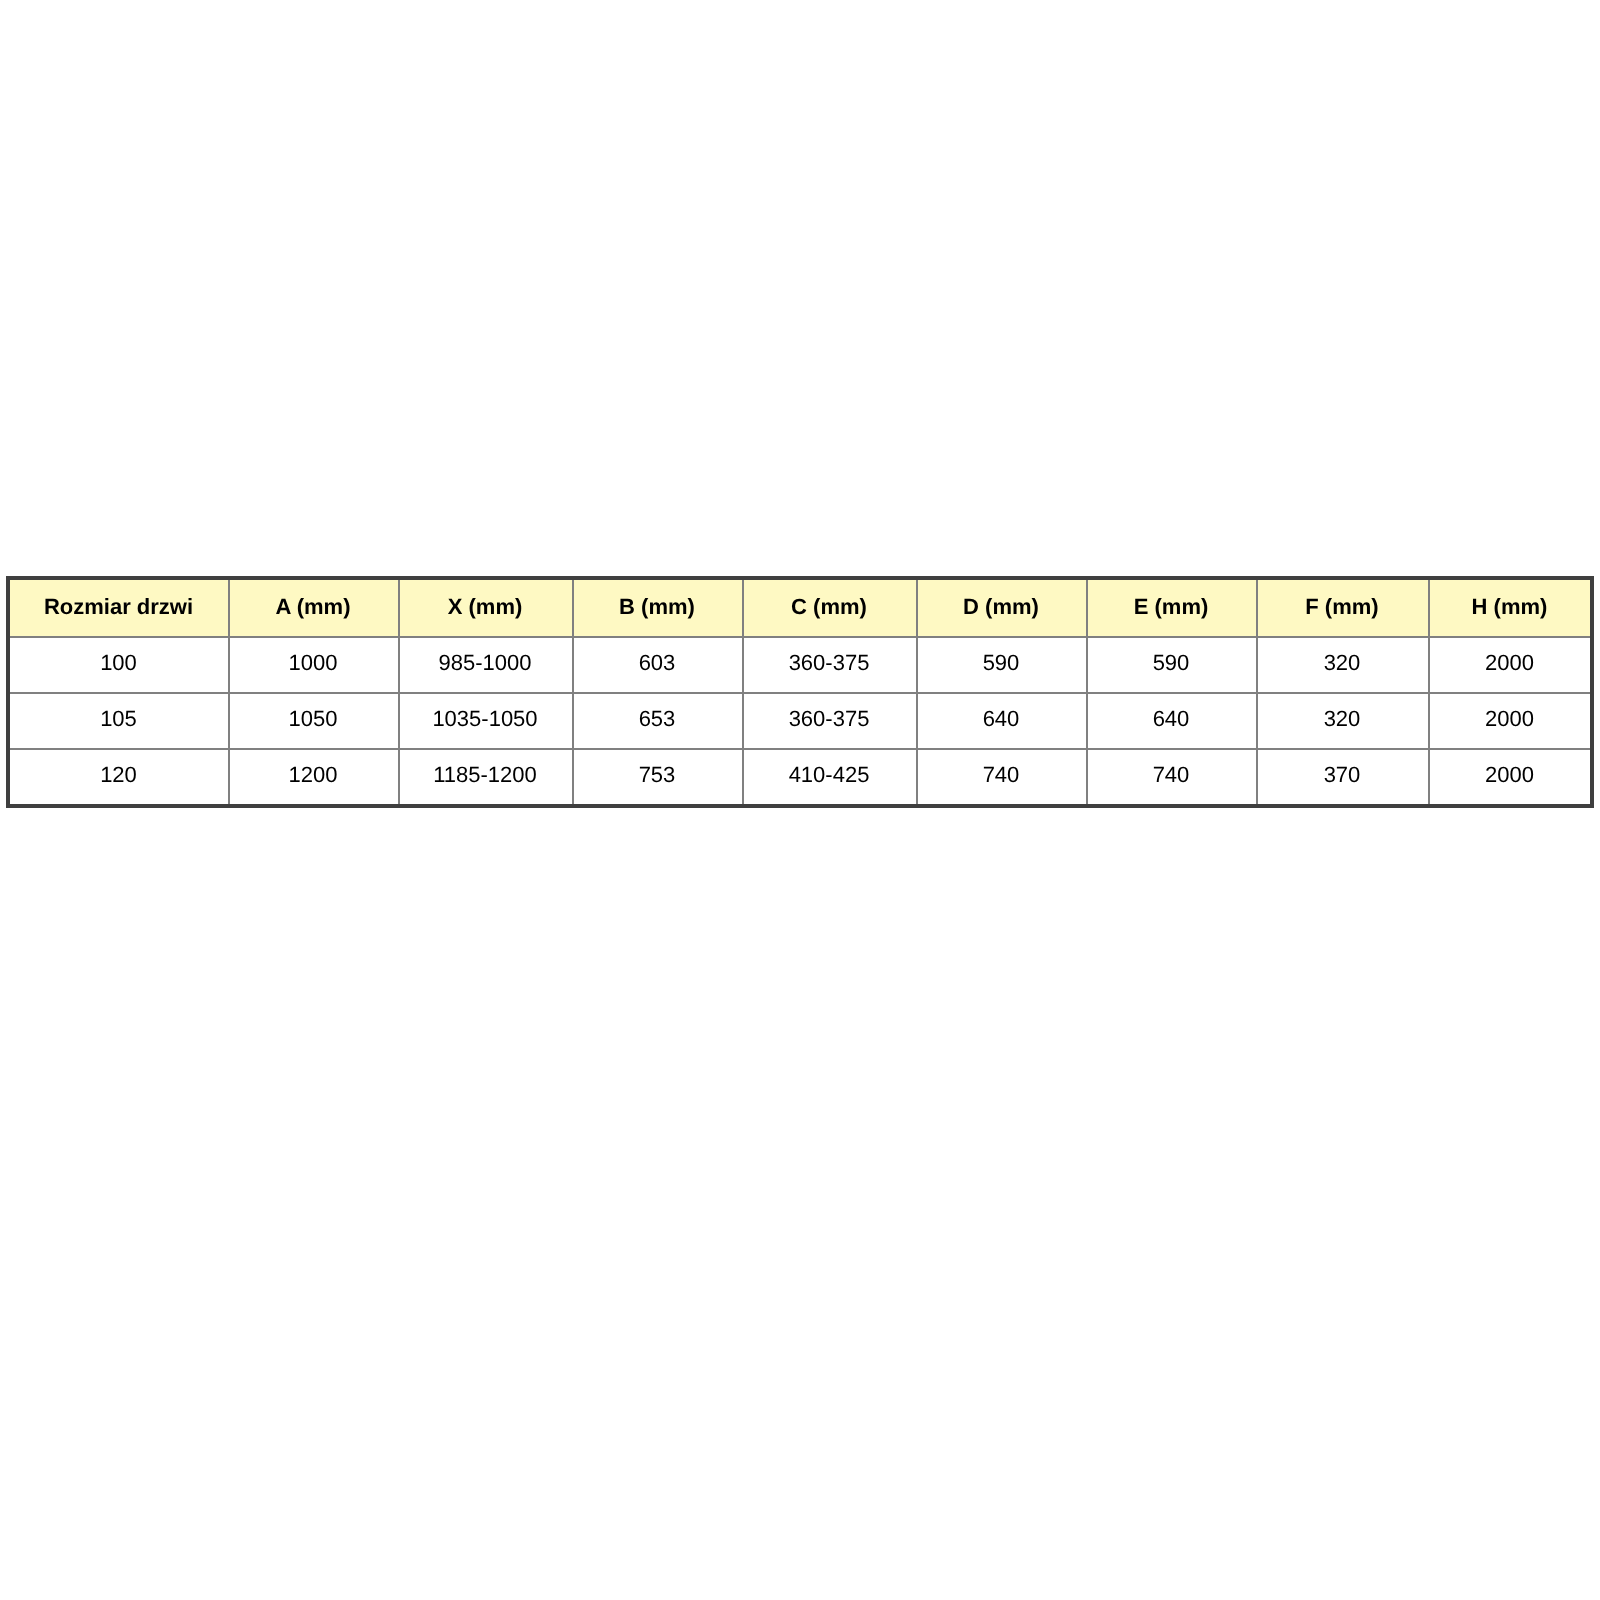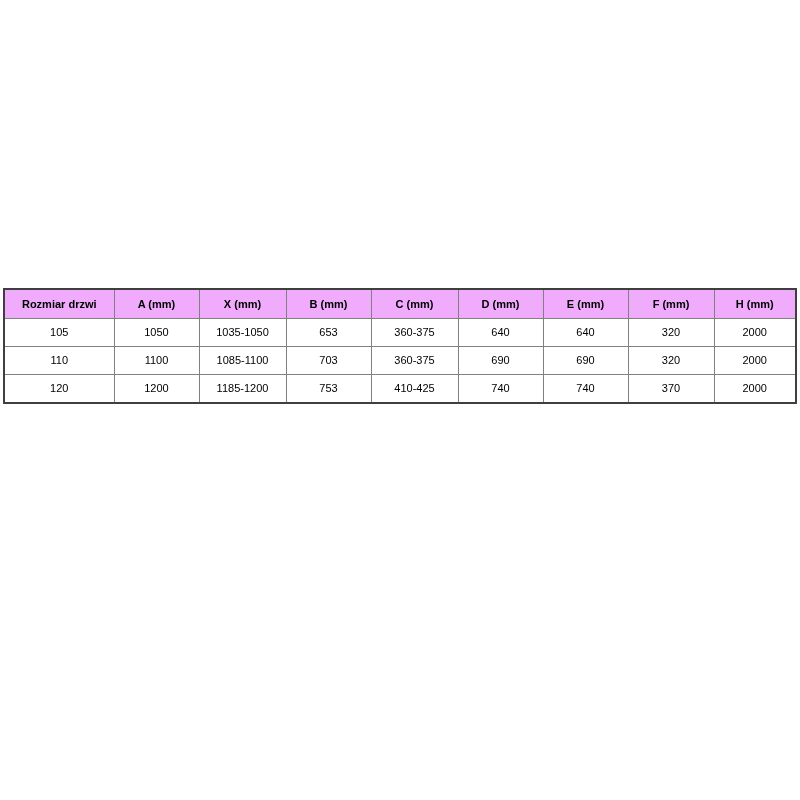--- a/index.html
+++ b/index.html
@@ -30,21 +30,21 @@
     vertical-align: middle;
     padding: 0;
     font-size: 11px;
     line-height: 1;
     overflow: hidden;
     white-space: nowrap;
   }
   table.spec-table thead th {
     font-weight: bold;
     height: 28px;
-    background: #f0abfc;
+    background: #fef9c3;
   }
   table.spec-table tbody td {
     font-weight: normal;
     height: 27px;
     background: #ffffff;
   }
 </style>
 </head>
 <body>
 
@@ -68,38 +68,38 @@
       <th>B (mm)</th>
       <th>C (mm)</th>
       <th>D (mm)</th>
       <th>E (mm)</th>
       <th>F (mm)</th>
       <th>H (mm)</th>
     </tr>
   </thead>
   <tbody>
     <tr>
+      <td>100</td>
+      <td>1000</td>
+      <td>985-1000</td>
+      <td>603</td>
+      <td>360-375</td>
+      <td>590</td>
+      <td>590</td>
+      <td>320</td>
+      <td>2000</td>
+    </tr>
+    <tr>
       <td>105</td>
       <td>1050</td>
       <td>1035-1050</td>
       <td>653</td>
       <td>360-375</td>
       <td>640</td>
       <td>640</td>
-      <td>320</td>
-      <td>2000</td>
-    </tr>
-    <tr>
-      <td>110</td>
-      <td>1100</td>
-      <td>1085-1100</td>
-      <td>703</td>
-      <td>360-375</td>
-      <td>690</td>
-      <td>690</td>
       <td>320</td>
       <td>2000</td>
     </tr>
     <tr>
       <td>120</td>
       <td>1200</td>
       <td>1185-1200</td>
       <td>753</td>
       <td>410-425</td>
       <td>740</td>

